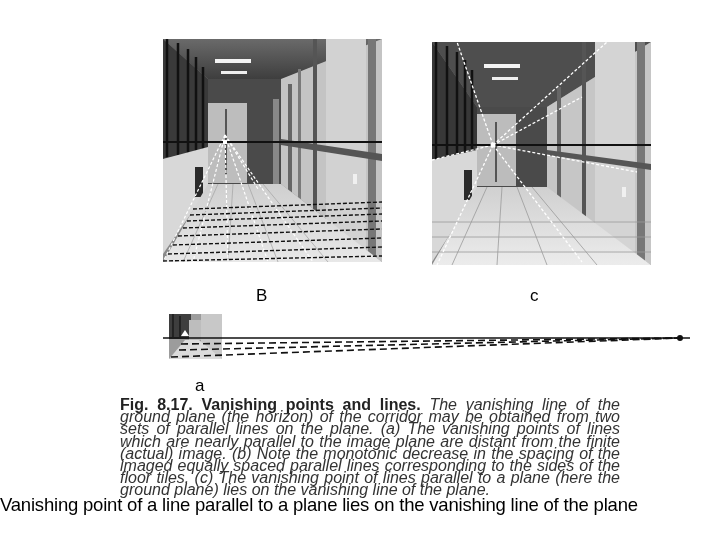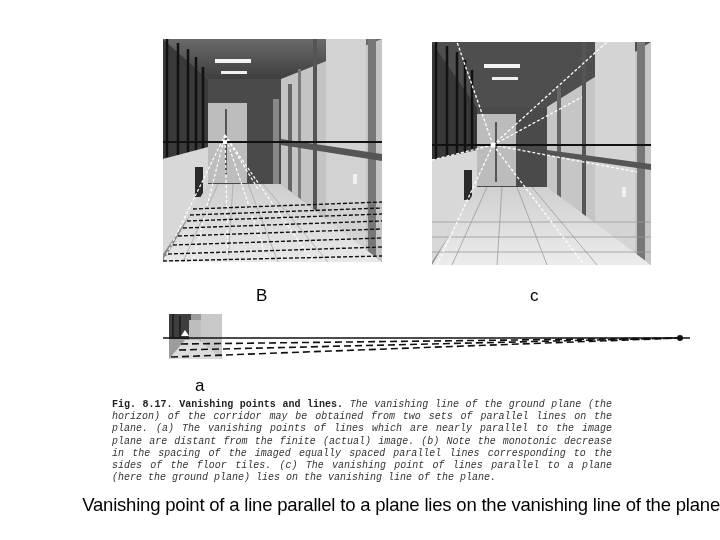--- a/index.html
+++ b/index.html
@@ -1,24 +1,24 @@
 <!DOCTYPE html>
 <html><head>
 <meta charset="utf-8">
 <style>
   html, body { margin: 0; padding: 0; background: #ffffff; }
   body { width: 720px; height: 540px; position: relative; overflow: hidden; font-family: "Liberation Sans", sans-serif; }
   .abs { position: absolute; }
   .photo { position: absolute; overflow: hidden; background: #9a9a9a; }
   .photo svg { display: block; }
   .label { position: absolute; font-family: "Liberation Sans", sans-serif; font-size: 17px; color: #000; }
-  .caption-block { position: absolute; left: 112px; top: 399px; width: 500px; font-family: Liberation Mono, monospace; font-size: 10px; line-height: 12.2px; color: #333; text-align: justify; }
+  .caption-block { position: absolute; left: 120px; top: 399px; width: 500px; font-family: Liberation Sans, sans-serif; font-size: 16px; line-height: 12.2px; color: #333; text-align: justify; }
   .caption-block .fig { font-weight: bold; font-style: normal; color: #222; }
   .caption-block .body { font-style: italic; }
-  .main-caption { position: absolute; left: 0; top: 494px; width: 720px; text-align: right; font-family: "Liberation Sans", sans-serif; font-size: 18.5px; color: #000; letter-spacing: -0.2px; }
+  .main-caption { position: absolute; left: 0; top: 494px; width: 720px; text-align: left; font-family: "Liberation Sans", sans-serif; font-size: 18.5px; color: #000; letter-spacing: -0.2px; }
 </style>
 </head>
 <body>
 
 <div class="photo" style="left:163px; top:39px; width:219px; height:223px;">
   <svg width="219" height="223" viewBox="0 0 219 223">
     <defs>
       <linearGradient id="floorB" x1="0" y1="0" x2="0" y2="1">
         <stop offset="0" stop-color="#cfcfcf"></stop>
           <stop offset="1" stop-color="#e8e8e8"></stop>

